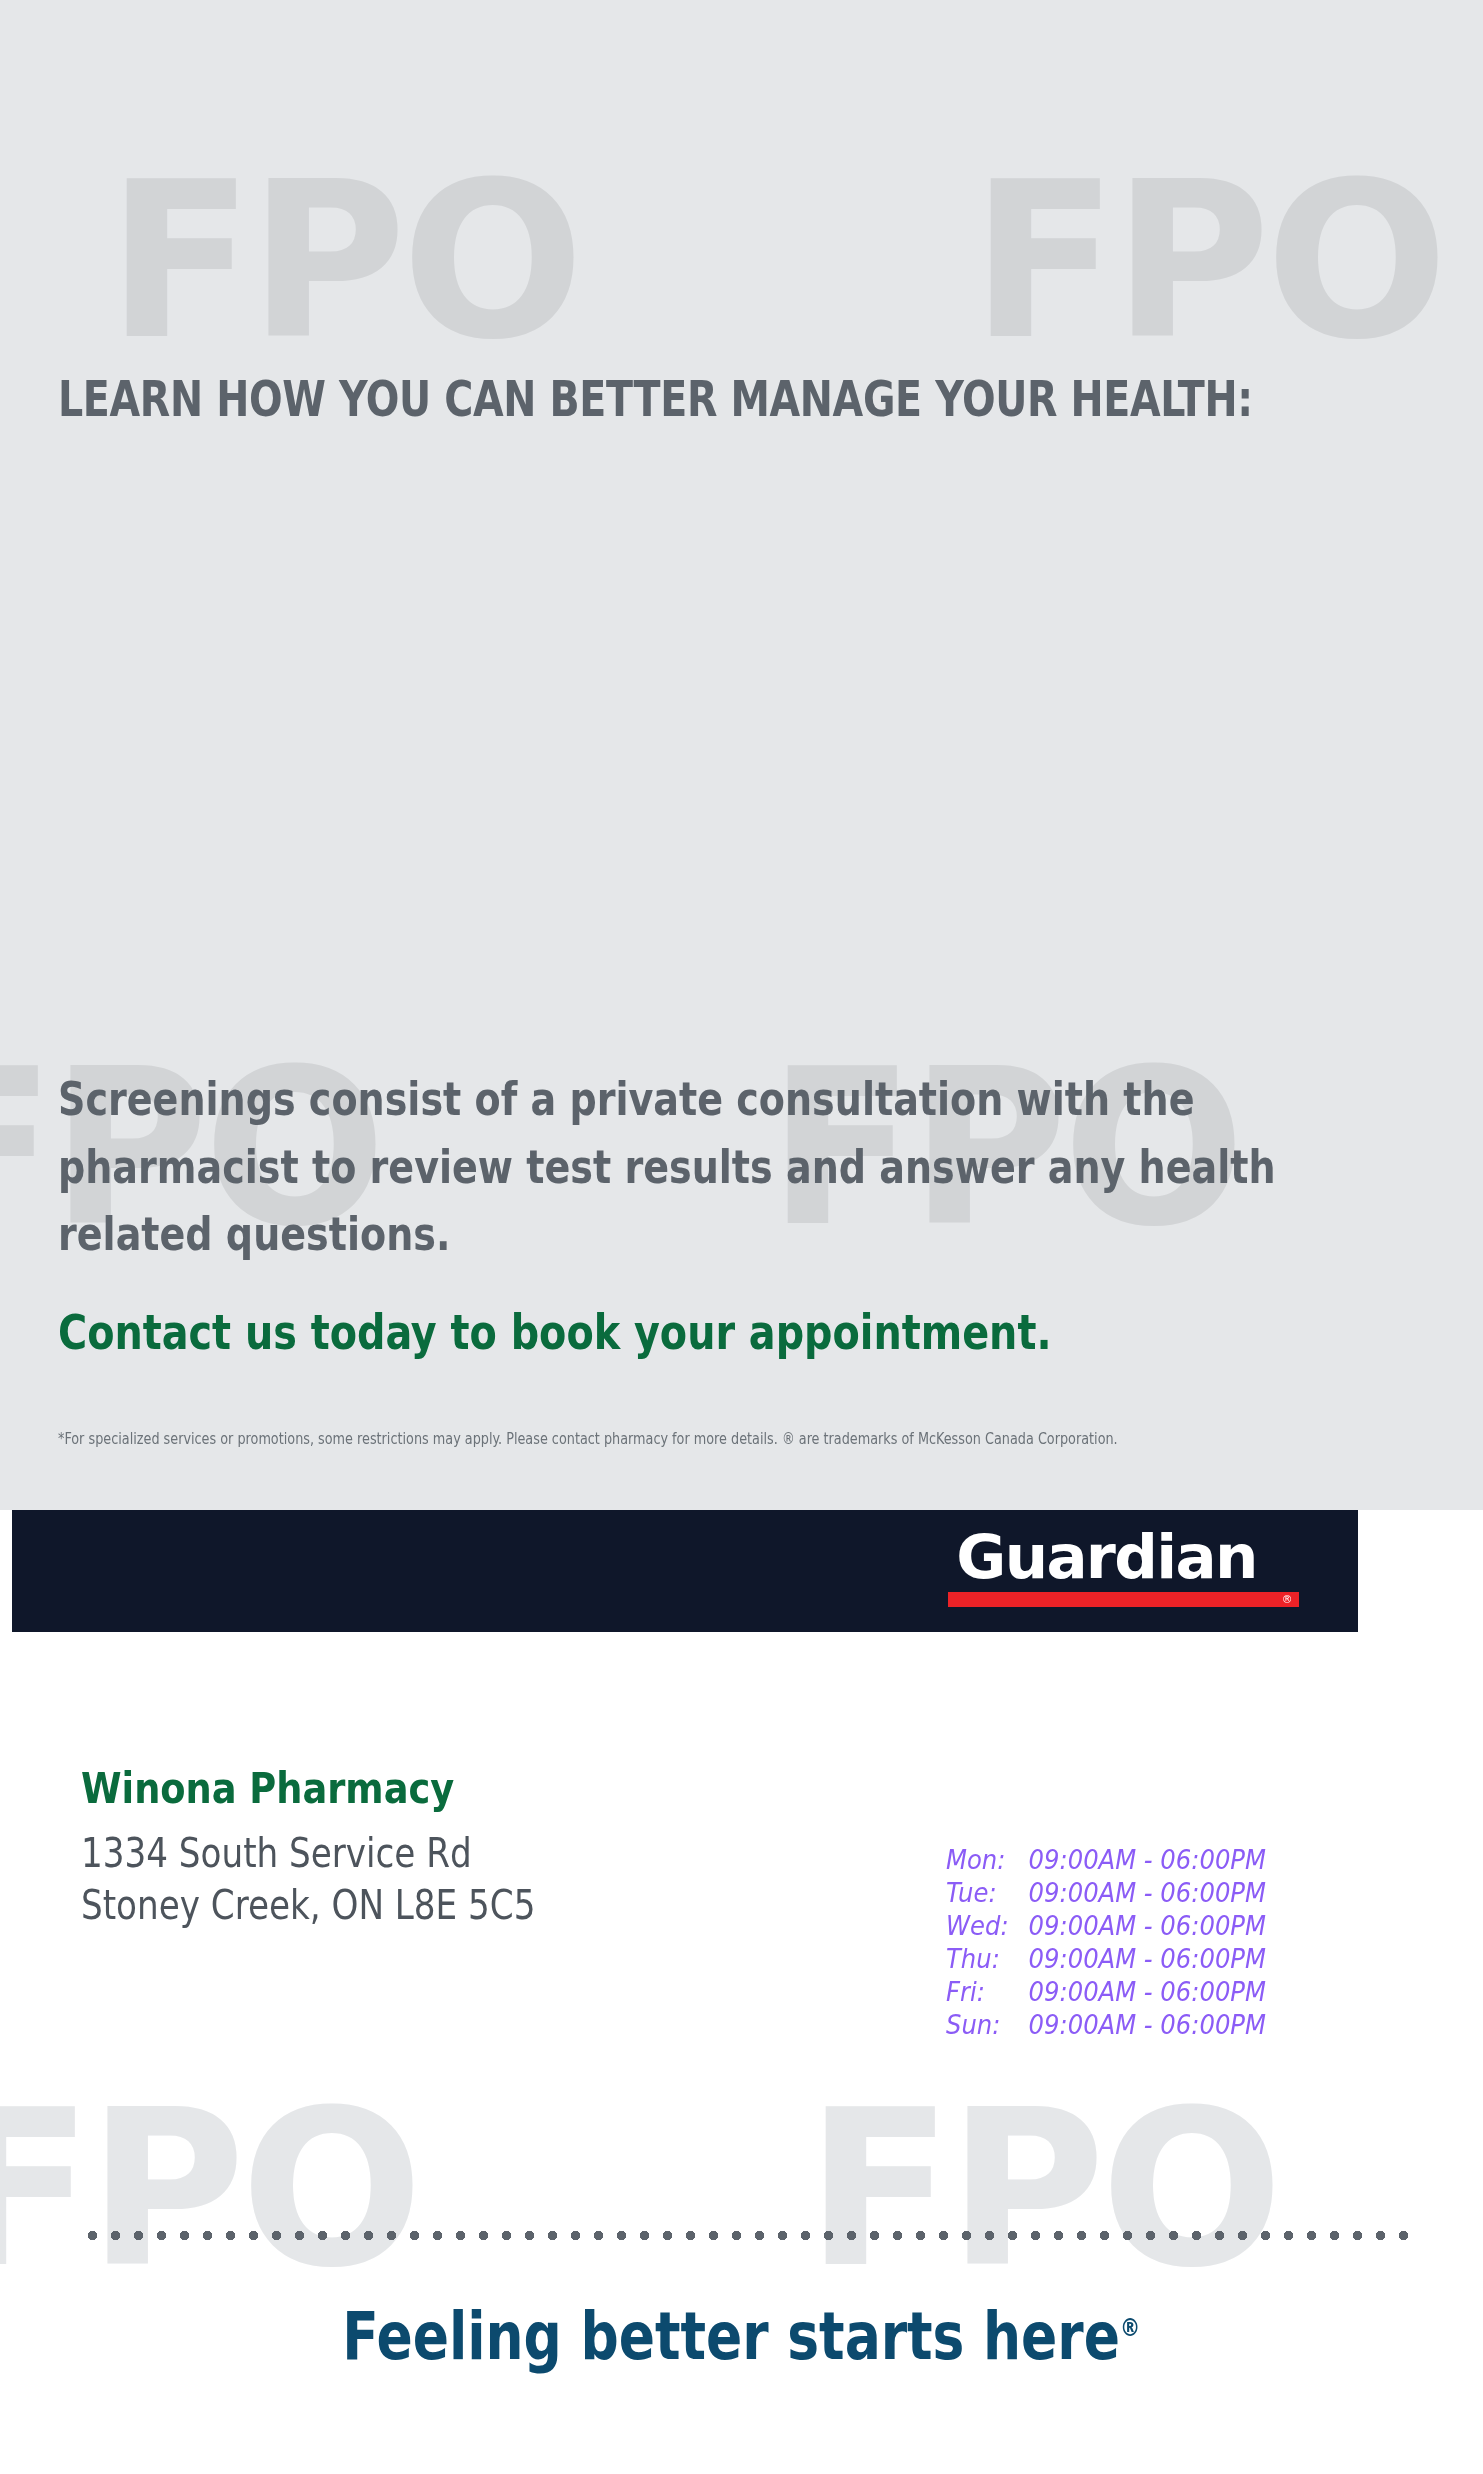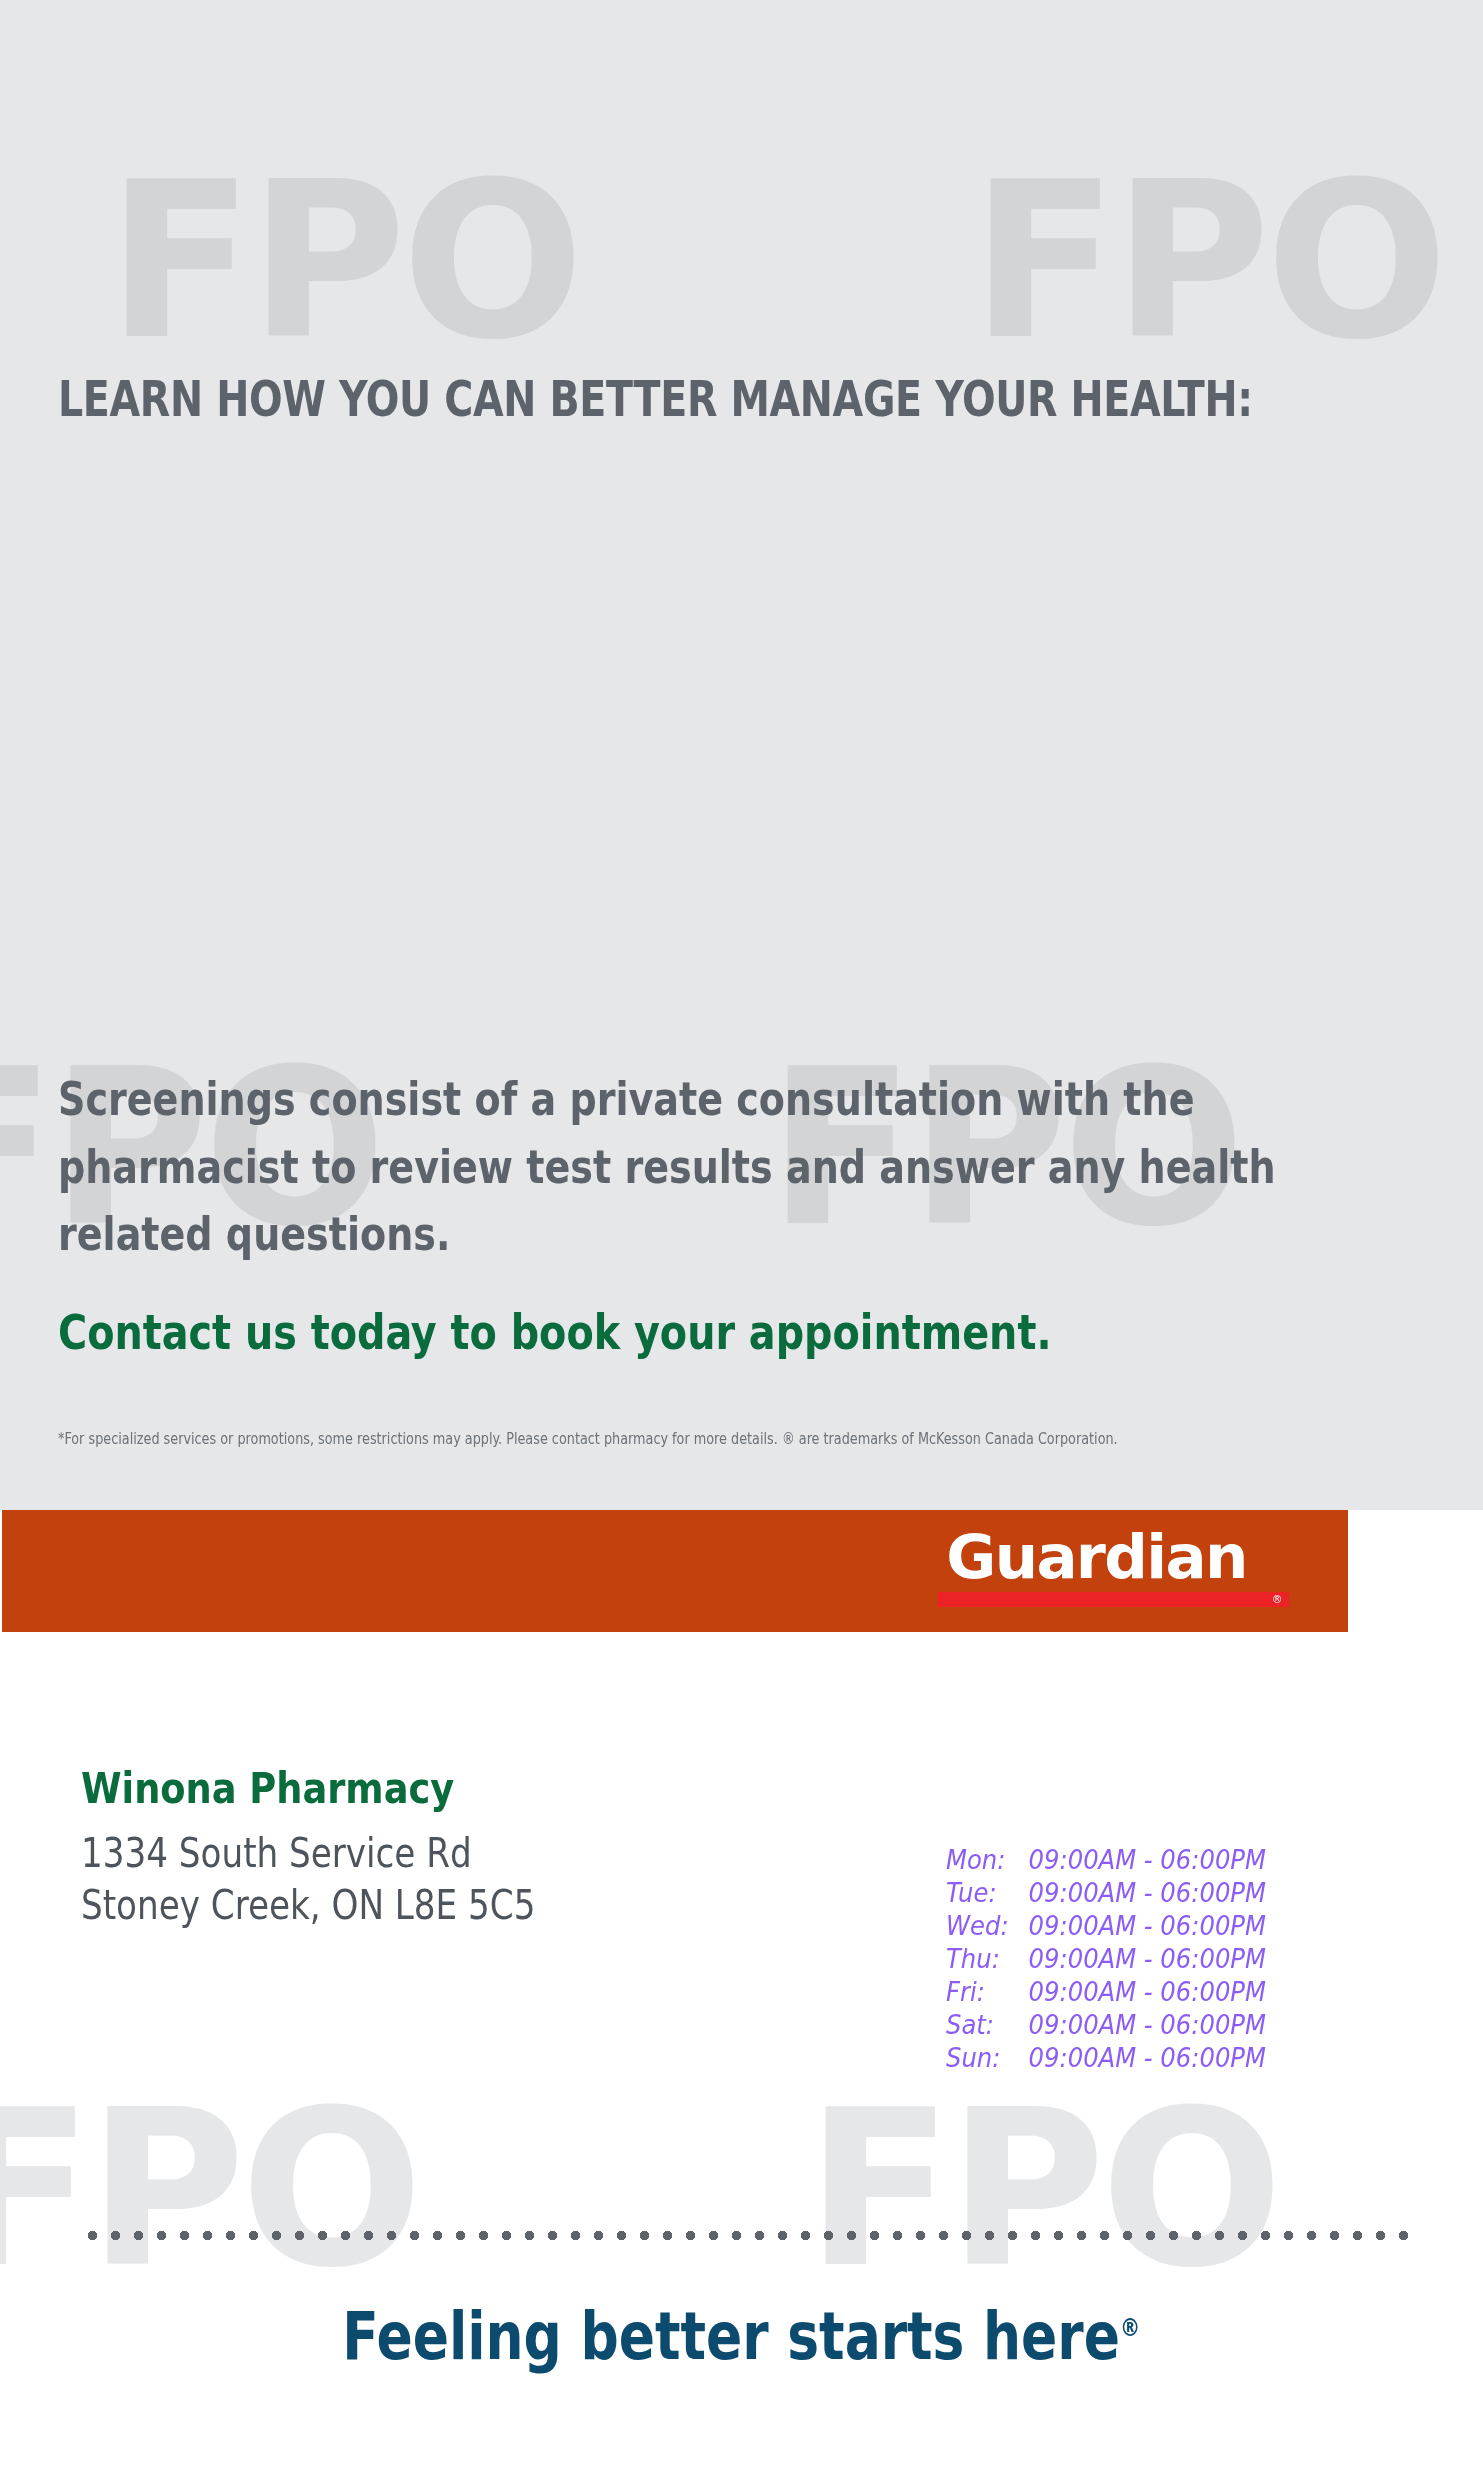--- a/index.html
+++ b/index.html
@@ -118,25 +118,25 @@
     line-height: 1.3;
     color: #6b7278;
     transform: scaleX(0.95);
     transform-origin: left top;
     white-space: nowrap;
   }
 
   
   .brand-band {
     position: absolute;
-    left: 2px;
+    left: 12px;
     top: 1510px;
     width: 1346px;
     height: 122px;
-    background: #c2410c;
+    background: #0f172a;
   }
   .brand-logo {
     position: absolute;
     right: 59px;
     top: 18px;
     width: 351px;
   }
   .brand-wordmark {
     font-family: "DejaVu Sans", sans-serif;
     font-weight: 700;
@@ -325,24 +325,20 @@
       </tr>
       <tr>
         <td class="day">Thu:</td>
         <td class="time">09:00AM - 06:00PM</td>
       </tr>
       <tr>
         <td class="day">Fri:</td>
         <td class="time">09:00AM - 06:00PM</td>
       </tr>
       <tr>
-        <td class="day">Sat:</td>
-        <td class="time">09:00AM - 06:00PM</td>
-      </tr>
-      <tr>
         <td class="day">Sun:</td>
         <td class="time">09:00AM - 06:00PM</td>
       </tr>
     </tbody>
   </table>
 
   <div class="divider"></div>
 
   <div class="tagline">
     <span class="tagline-inner"><span>Feeling better starts here</span><span class="reg">®</span></span>

